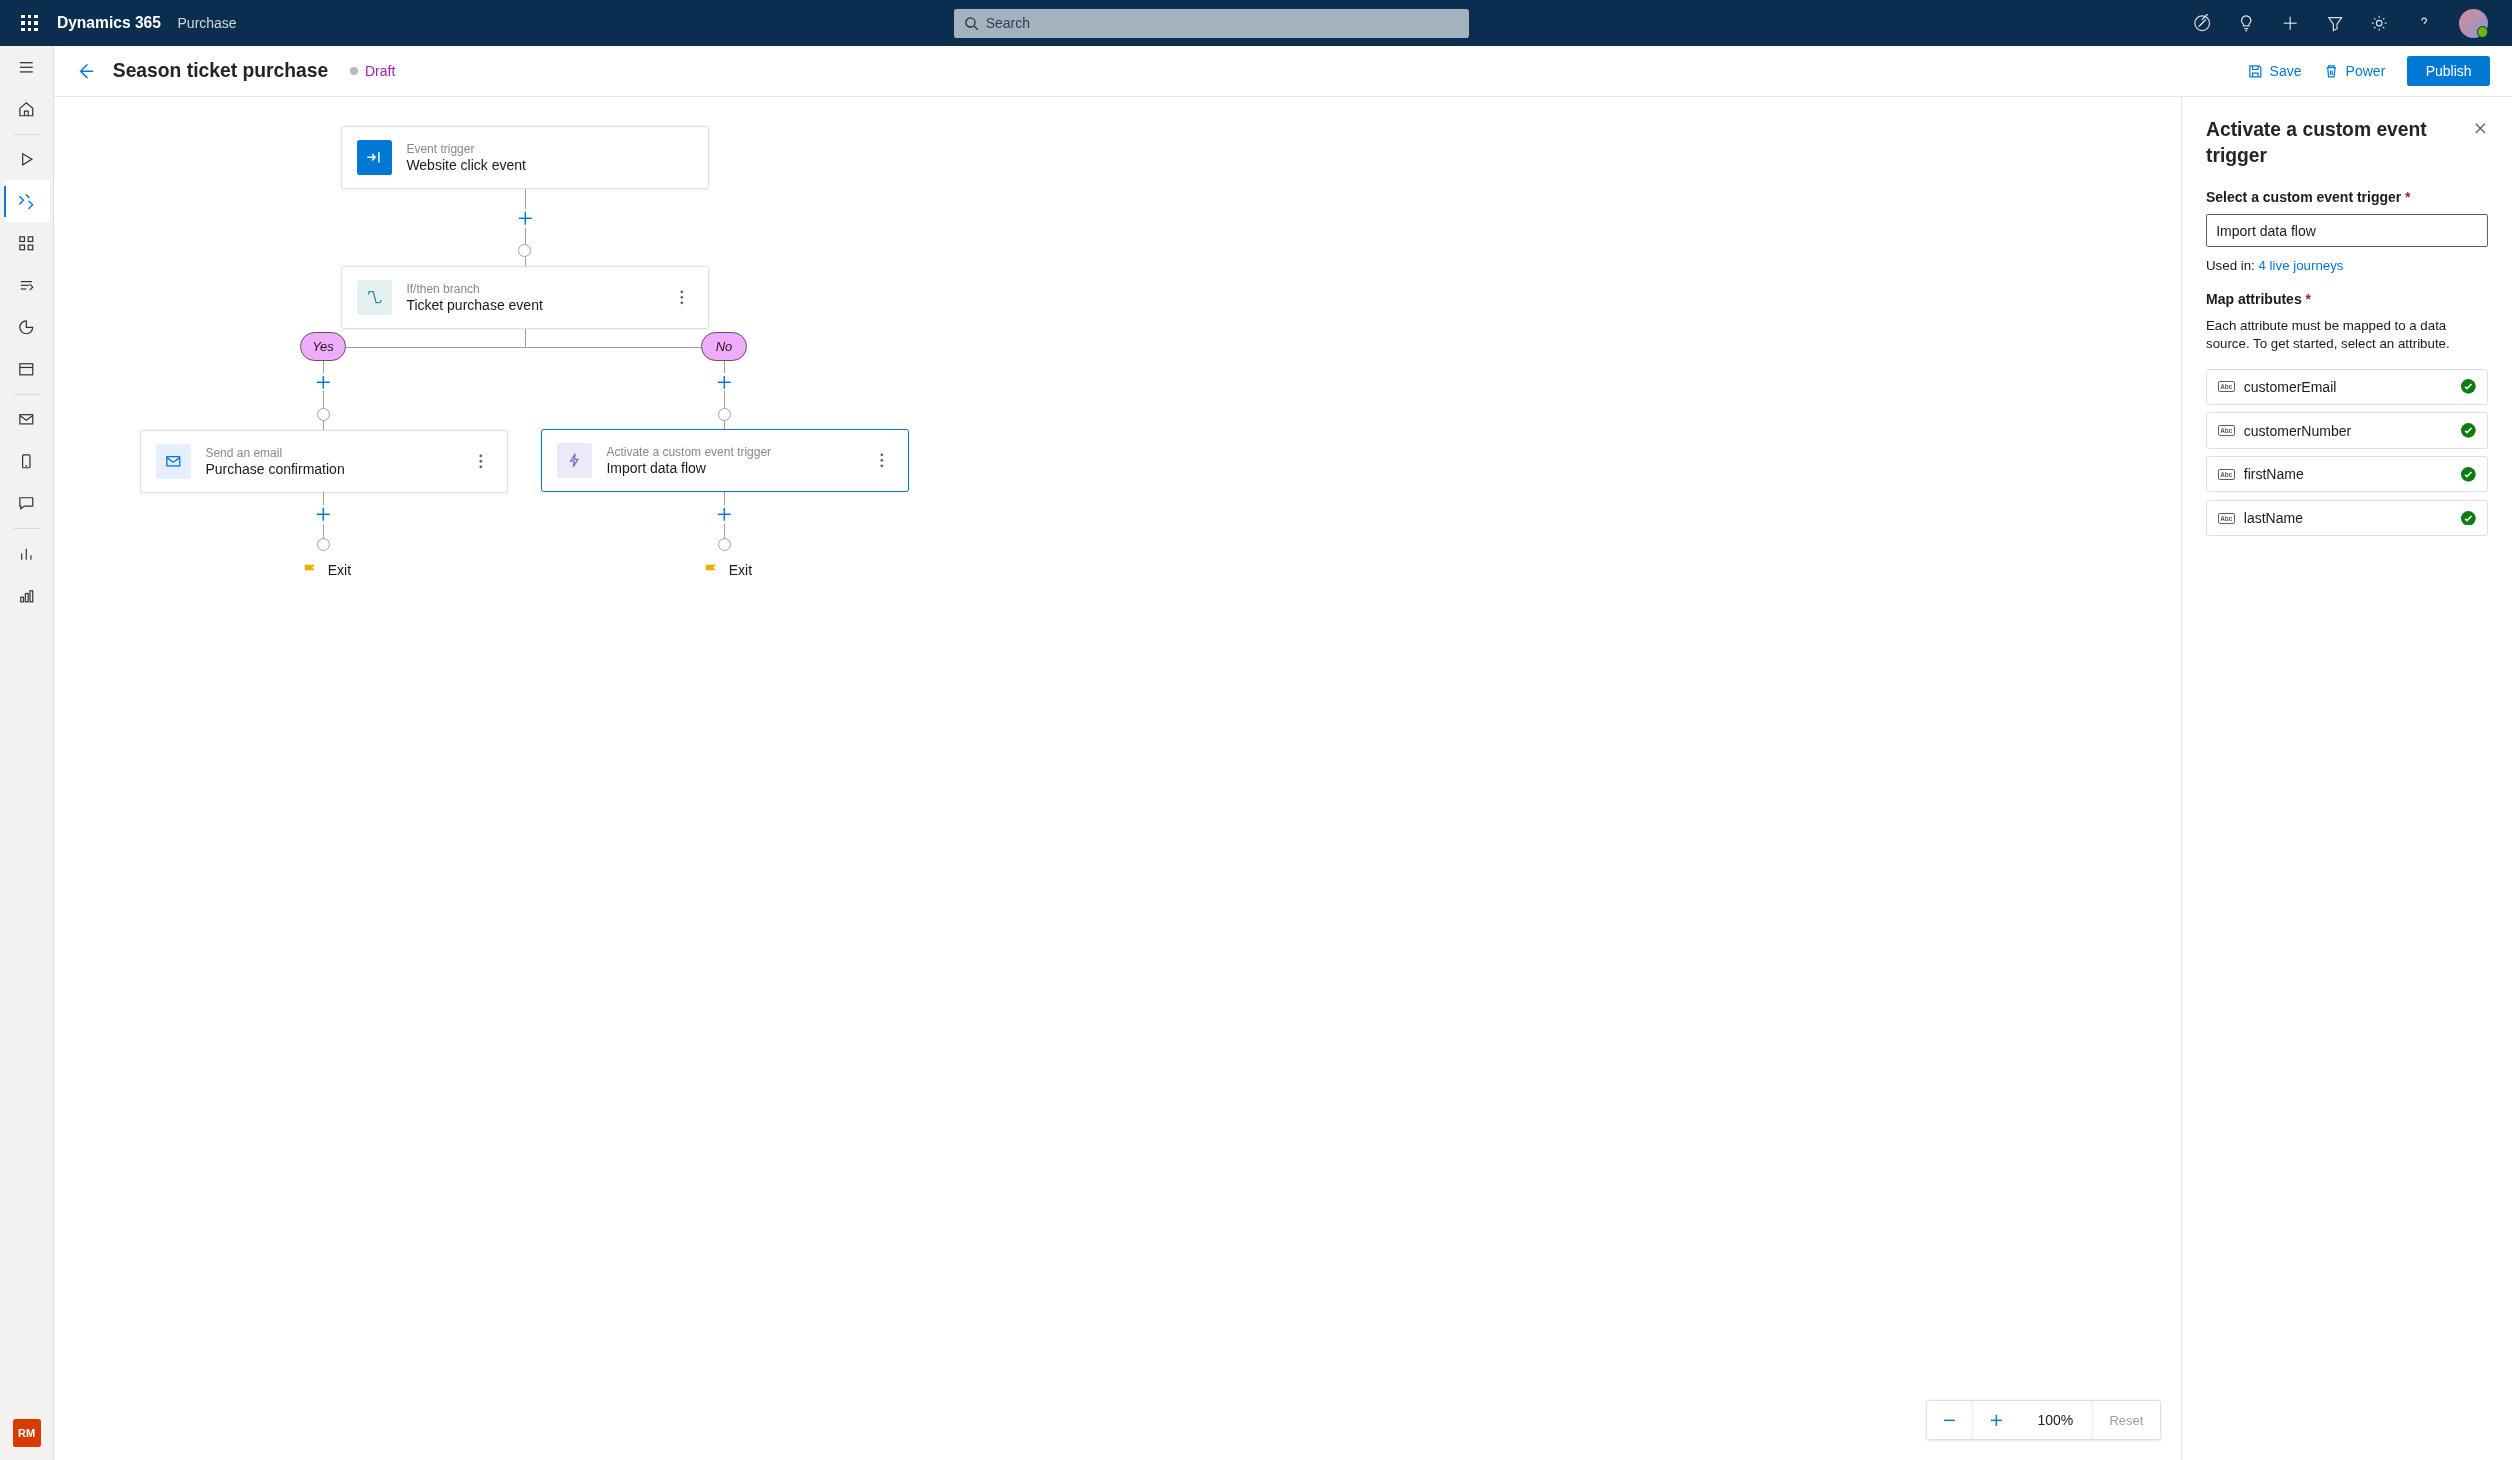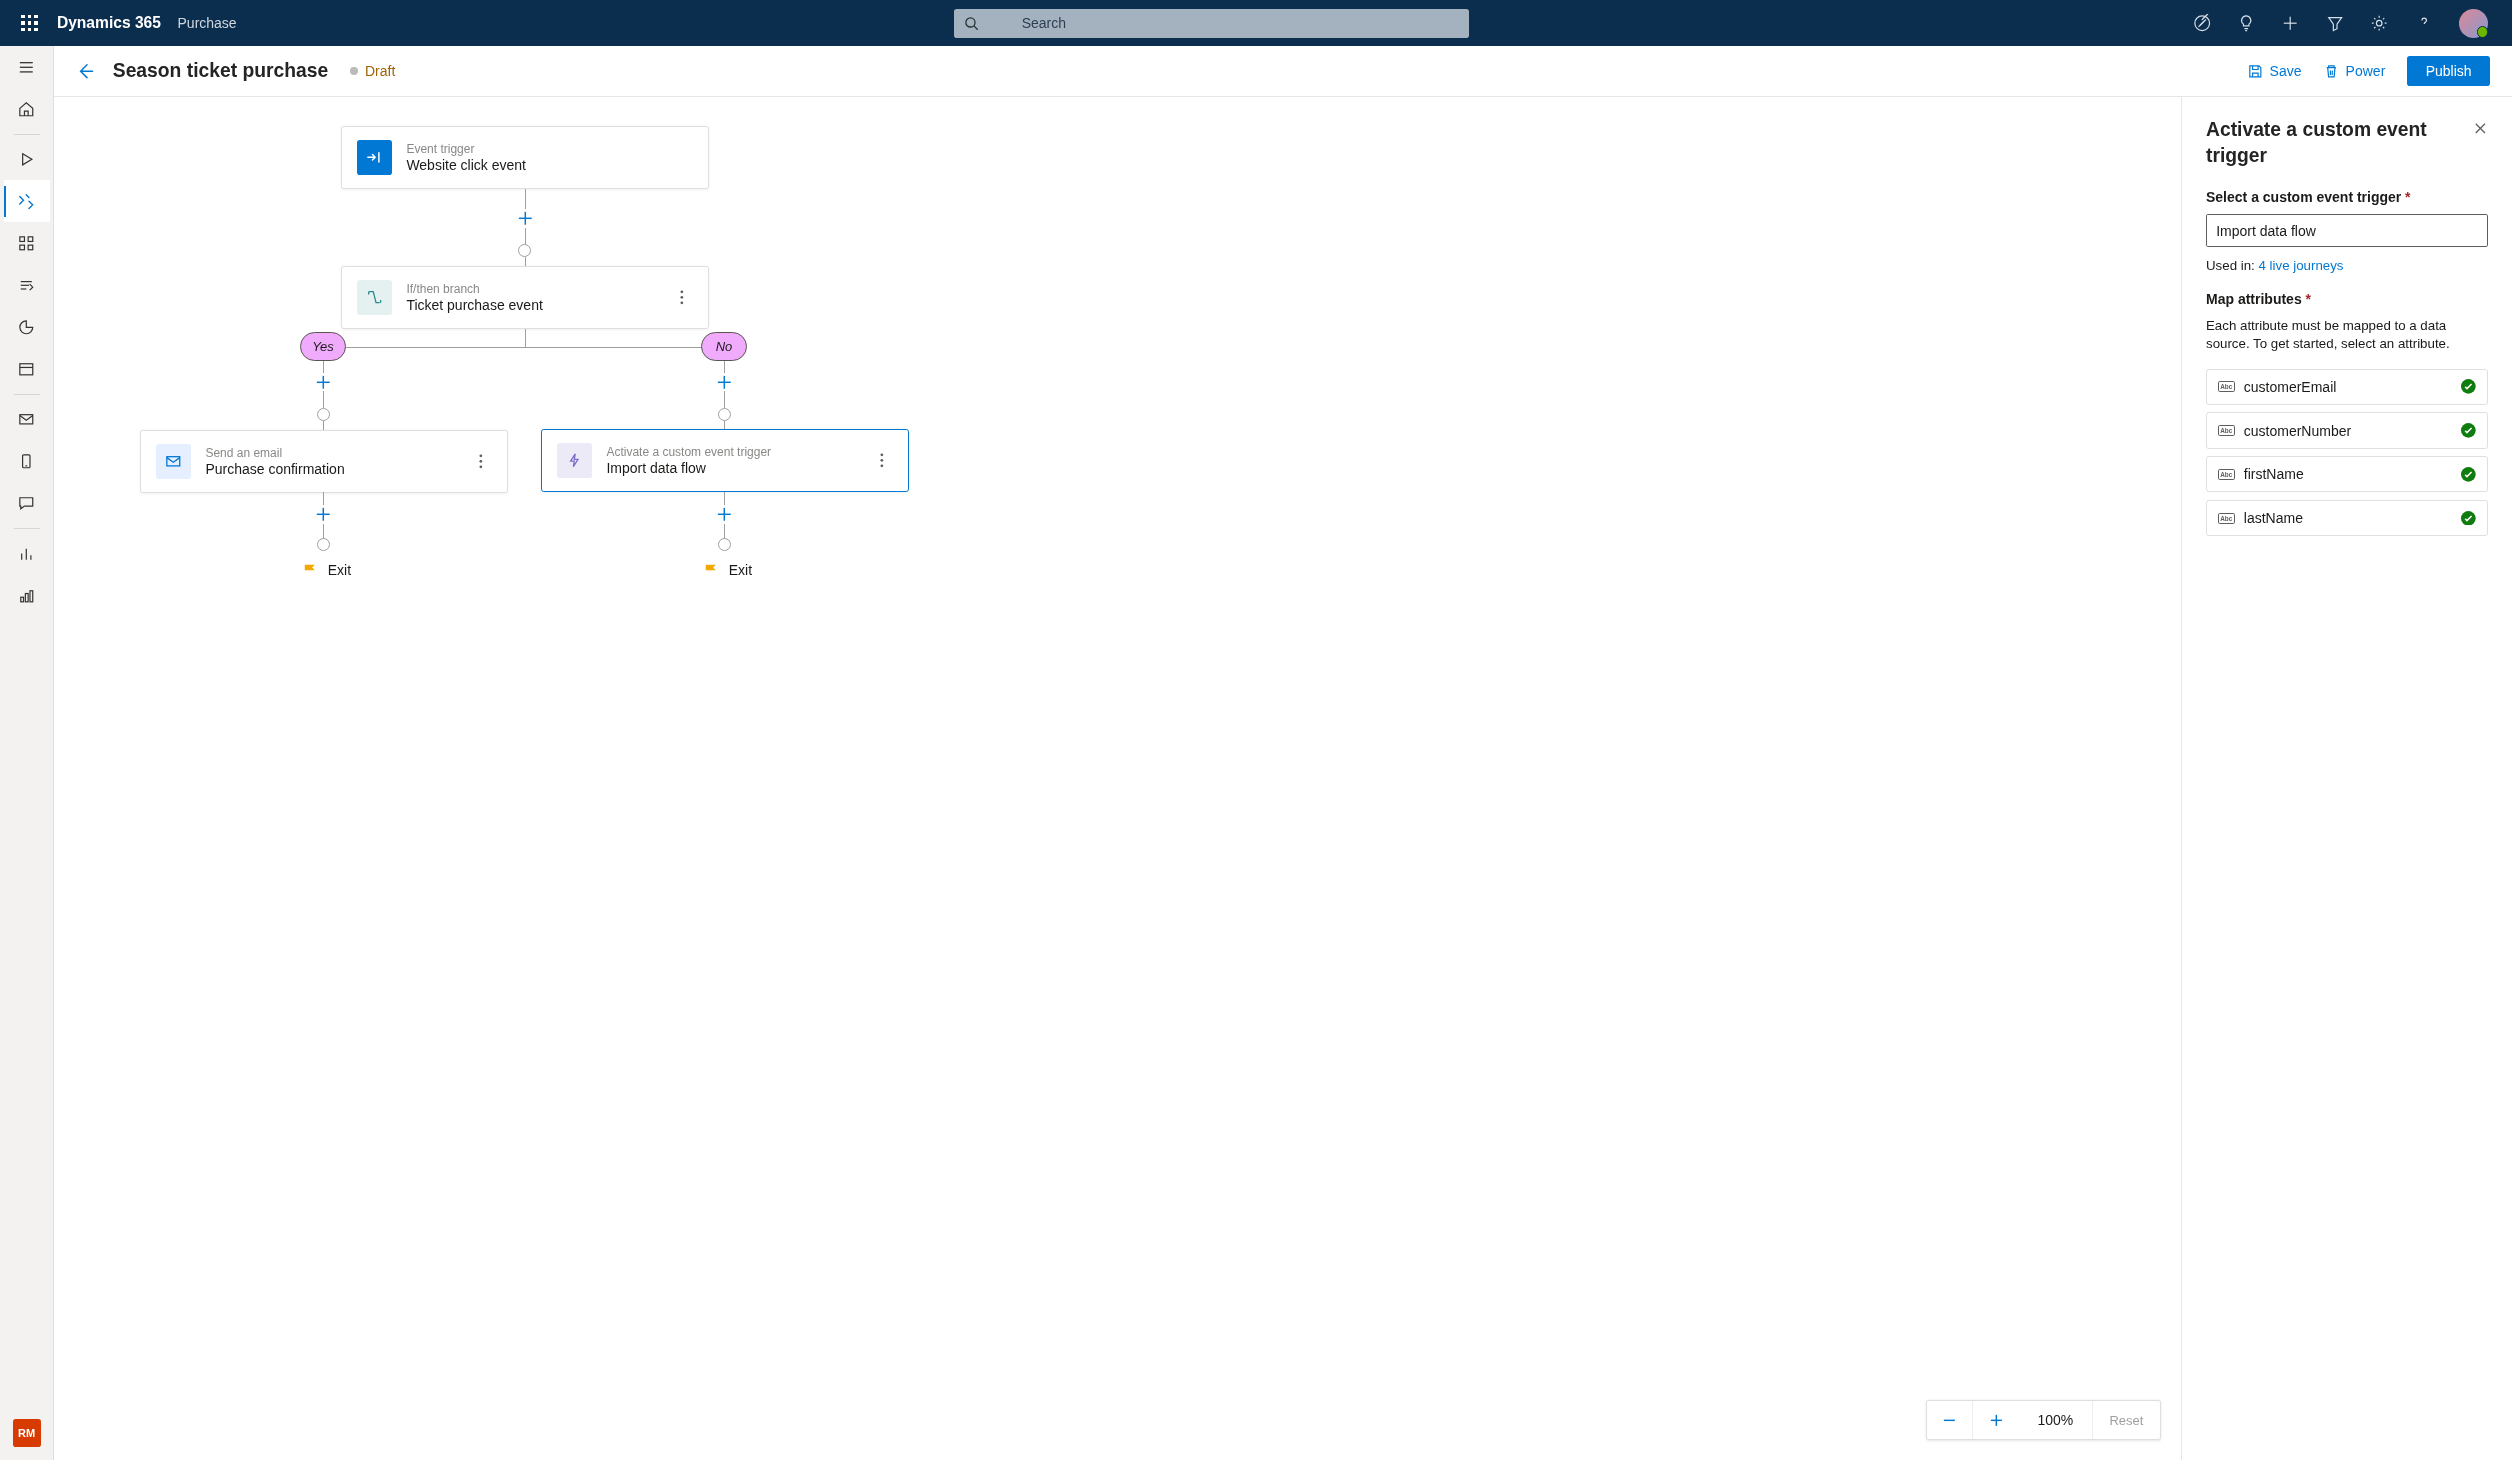--- a/index.html
+++ b/index.html
@@ -23,21 +23,20 @@
   .waffle-grid span { background:#fff; width:3.7px; height:3.7px; }
   .brand { font-size: 15.6px; font-weight: 600; margin-left: 5.5px; }
   .module { font-size: 14px; margin-left: 16.6px; color: #d0d7de; }
   .search-wrap { flex: 0 0 auto; margin-left: auto; width: 515px; margin-right: auto; }
   .search-box {
     display:flex; align-items:center;
     background:#a4b2c0;
     border-radius:2.8px;
     height:29px; padding:0 9.2px;
     color:#0b2e4f;
-    gap:36px;
   }
   .search-box input { background:transparent; border:none; outline:none; margin-left:7.4px; font-size:14px; color:#0b2e4f; flex:1; }
   .search-box input::placeholder { color:#2c3e50; }
   .search-icon { width:14.7px; height:14.7px; }
   .global-icons { display:flex; align-items:center; gap: 26px; padding: 0 16.6px 0 5.5px; }
   .gicon { width:18.4px; height:18.4px; color:#d5dde5; cursor:pointer; display:flex; align-items:center; justify-content:center; }
   .avatar { width:29px; height:29px; border-radius:50%; background: linear-gradient(135deg,#d89,#89c) ; position:relative; }
   .avatar::after { content:""; position:absolute; bottom:0; right:0; width:9.2px; height:9.2px; background:#6bb700; border:1.8px solid #0b2e4f; border-radius:50%; }
 
   
@@ -59,21 +58,21 @@
   
   .main { flex:1; display:flex; flex-direction:column; background:#fff; position:relative; }
   
   .page-header {
     height:51px; border-bottom:0.9px solid #e8e6e4;
     display:flex; align-items:center; padding: 0 22px;
   }
   .back-arrow { color:#0078d4; margin-right:18.4px; cursor:pointer; }
   .page-title { font-size:19.3px; font-weight:600; color:#242424; }
   .status-dot { width:7.4px; height:7.4px; border-radius:50%; background:#bdbbb9; margin:0 7.4px 0 22px; }
-  .status-text { color:#a16207; font-size:14px; }
+  .status-text { color:#a21caf; font-size:14px; }
   .header-spacer { flex:1; }
   .hdr-btn { display:flex; align-items:center; gap:7.4px; color:#0078d4; font-size:14px; margin-right:22px; cursor:pointer; }
   .hdr-btn svg { width:14.7px; height:14.7px; }
   .publish-btn {
     background:#0078d4; color:#fff; border:none; padding: 7.4px 18.4px; font-size:14px; border-radius:2.8px; cursor:pointer;
   }
 
   
   .content-row { flex:1; display:flex; overflow:hidden; }
   .canvas { flex:1; position:relative; background:#fff; overflow:hidden; }

